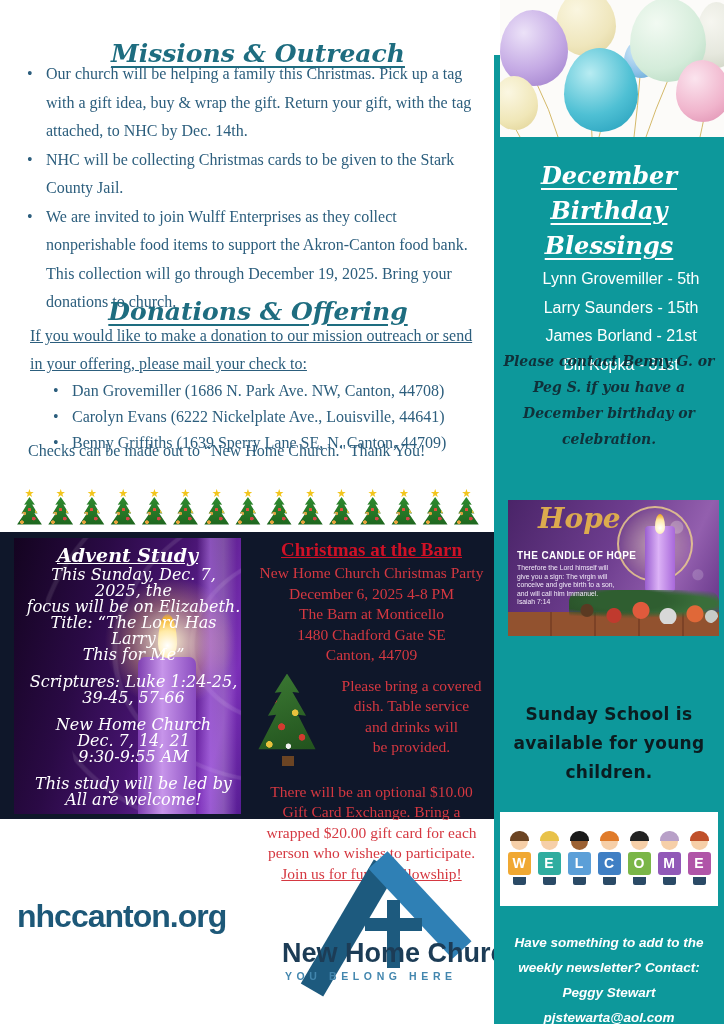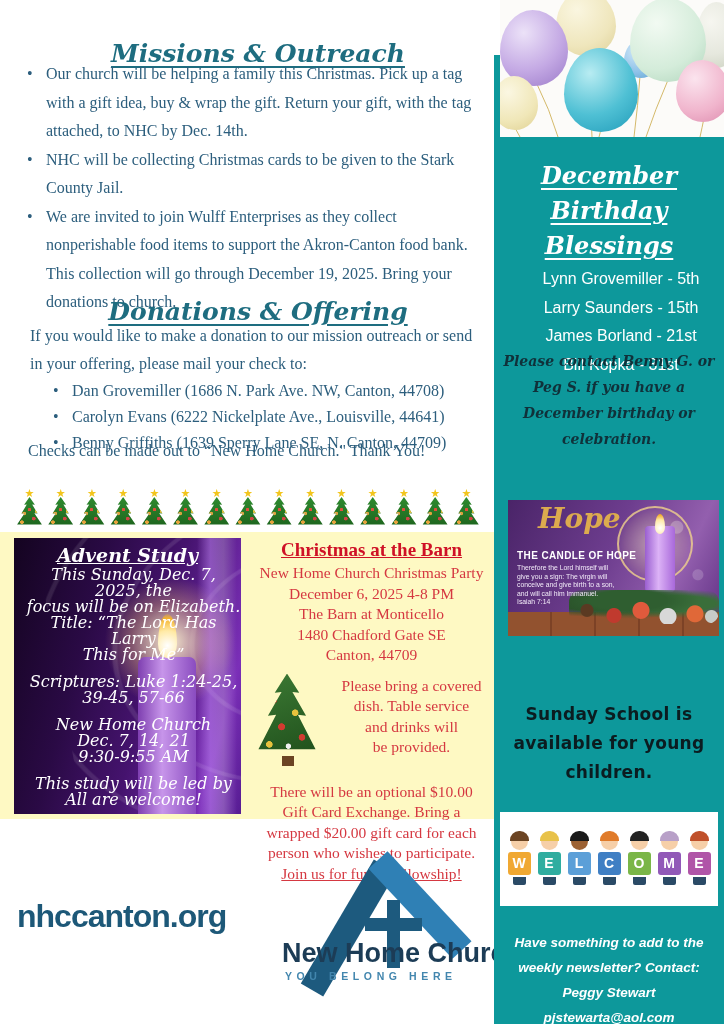--- a/index.html
+++ b/index.html
@@ -26,21 +26,21 @@
   .tree .fol{position:absolute;left:0;top:7px;width:27px;height:30px;
     background:
       radial-gradient(circle at 30% 55%, #e8a33d 1.6px, transparent 2.1px),
       radial-gradient(circle at 66% 72%, #d04545 1.6px, transparent 2.1px),
       radial-gradient(circle at 50% 42%, #e0503c 1.4px, transparent 1.9px),
       radial-gradient(circle at 22% 84%, #e8a33d 1.6px, transparent 2.1px),
       radial-gradient(circle at 76% 48%, #e8c23d 1.4px, transparent 1.9px),
       linear-gradient(#2f8b2f,#1d641d);
     clip-path:polygon(50% 0%,70% 26%,60% 25%,80% 55%,68% 54%,96% 92%,4% 92%,32% 54%,20% 55%,40% 25%,30% 26%);}
   
-  .band{position:absolute;top:532px;left:0;width:496px;height:287px;background:#fef9c3;}
+  .band{position:absolute;top:532px;left:0;width:496px;height:287px;background:#0f172a;}
   
   .advent{position:absolute;left:14px;top:6px;width:227px;height:276px;overflow:hidden;
     background:linear-gradient(105deg,#140420 0%,#2a0a45 32%,#45136e 58%,#7b2fb8 86%,#561c92 100%);
     color:#fff;text-align:center;font-family:"DejaVu Serif",serif;font-style:italic;}
   .advent::after{content:"";position:absolute;right:4px;top:0;bottom:0;width:40px;
     background:linear-gradient(90deg,transparent,rgba(205,150,255,.45),rgba(255,255,255,.22),transparent);}
   .advent::before{content:"";position:absolute;right:-40px;top:-30px;width:220px;height:340px;
     background:repeating-radial-gradient(ellipse at 115% 45%,transparent 0 36px,
       rgba(255,255,255,.10) 38px 41px,transparent 43px 78px);transform:rotate(-10deg);}
   .glow{position:absolute;left:90px;top:38px;width:132px;height:132px;border-radius:50%;
@@ -186,21 +186,21 @@
 
   <ul class="blist mission-list">
 
   <li>Our church will be helping a family this Christmas.  Pick up a tag with a gift idea, buy &amp; wrap the gift. Return your gift, with the tag attached, to NHC by Dec. 14th.</li>
       <li>NHC will be collecting Christmas cards to be given to the Stark County Jail.</li>
       <li>We are invited to join Wulff Enterprises as they collect nonperishable food items to support the Akron-Canton food bank.  This collection will go through December 19, 2025.  Bring your donations to church.</li>
     </ul>
 
   <h1 class="script-h" style="top:280px;">Donations &amp; Offering</h1>
 
-  <p class="plain" style="top:322px;left:30px;width:452px;line-height:28px;margin:0;">If you would like to make a donation to our mission outreach or send in your offering, please mail your check to:</p>
+  <p class="plain" style="top:322px;left:30px;width:452px;line-height:28px;margin:0;text-decoration:underline;">If you would like to make a donation to our mission outreach or send in your offering, please mail your check to:</p>
 
   <ul class="blist addr-list">
 
   <li>Dan Grovemiller (1686 N. Park Ave. NW,  Canton, 44708)</li>
       <li>Carolyn Evans (6222 Nickelplate Ave., Louisville, 44641)</li>
       <li>Benny Griffiths (1639  Sperry Lane SE, N. Canton, 44709)</li>
     </ul>
 
   <p class="plain" style="top:442px;left:28px;margin:0;">Checks can be made out to “New Home Church."  Thank You!</p>
 

